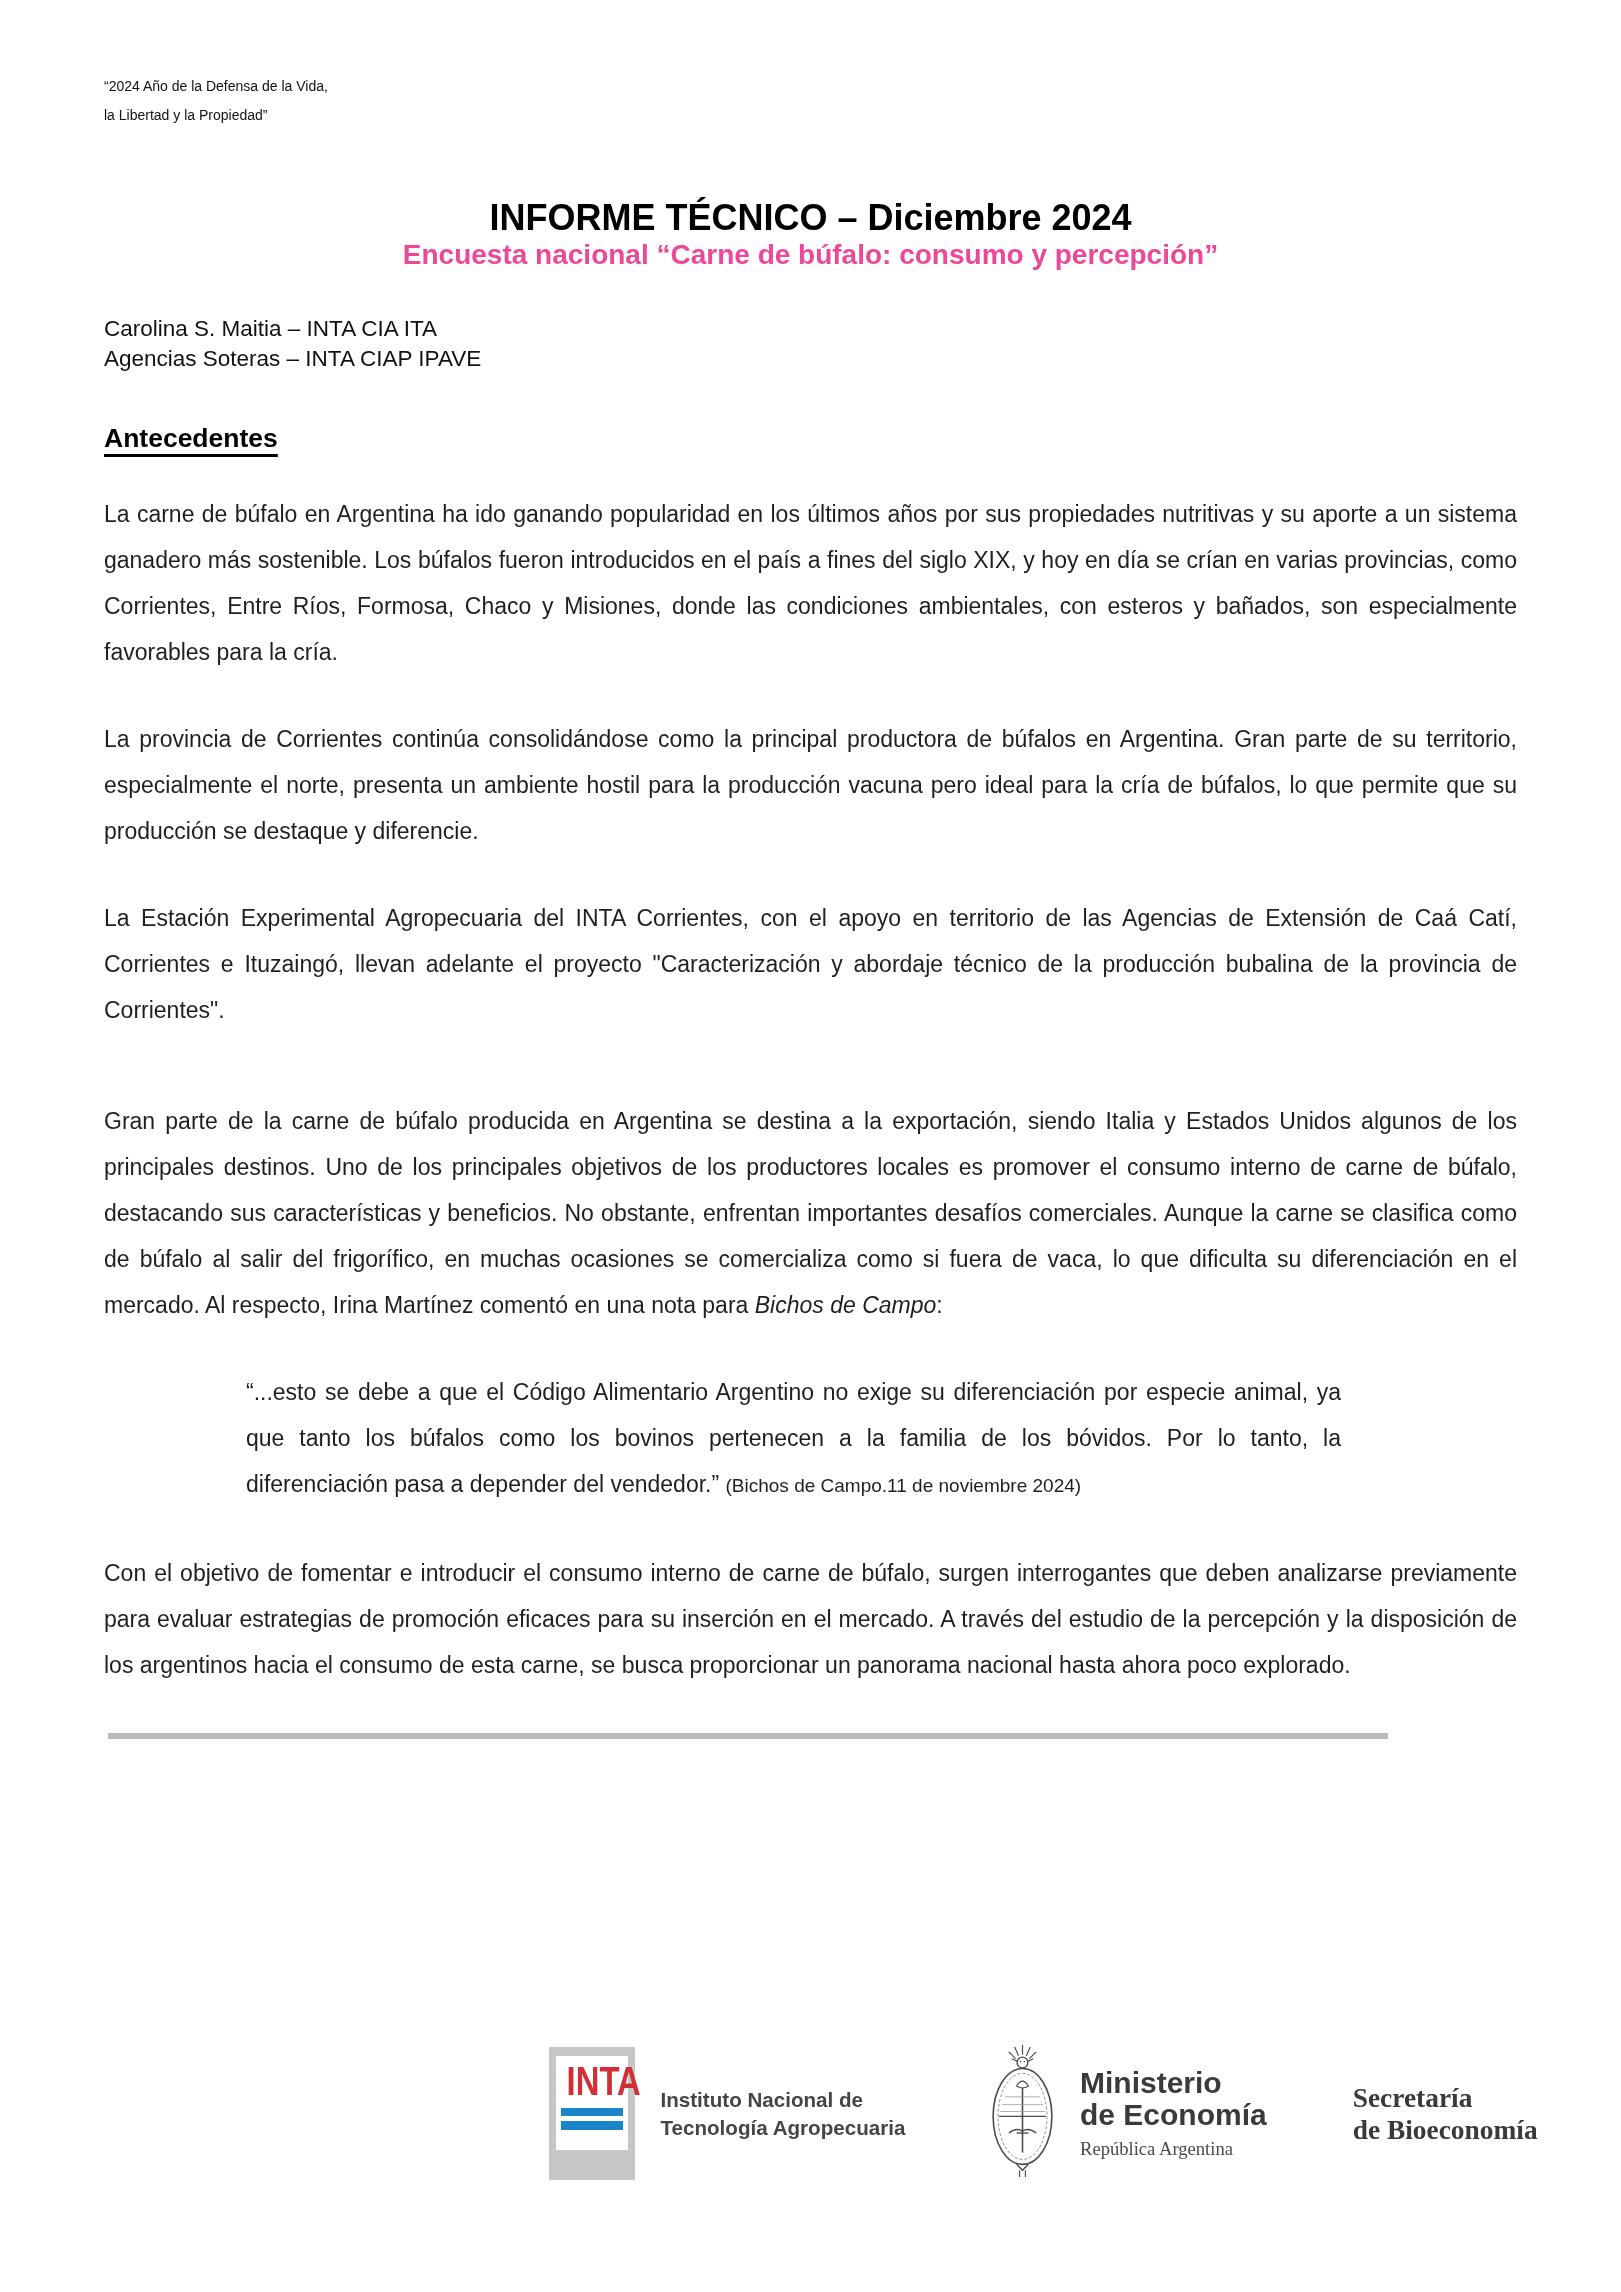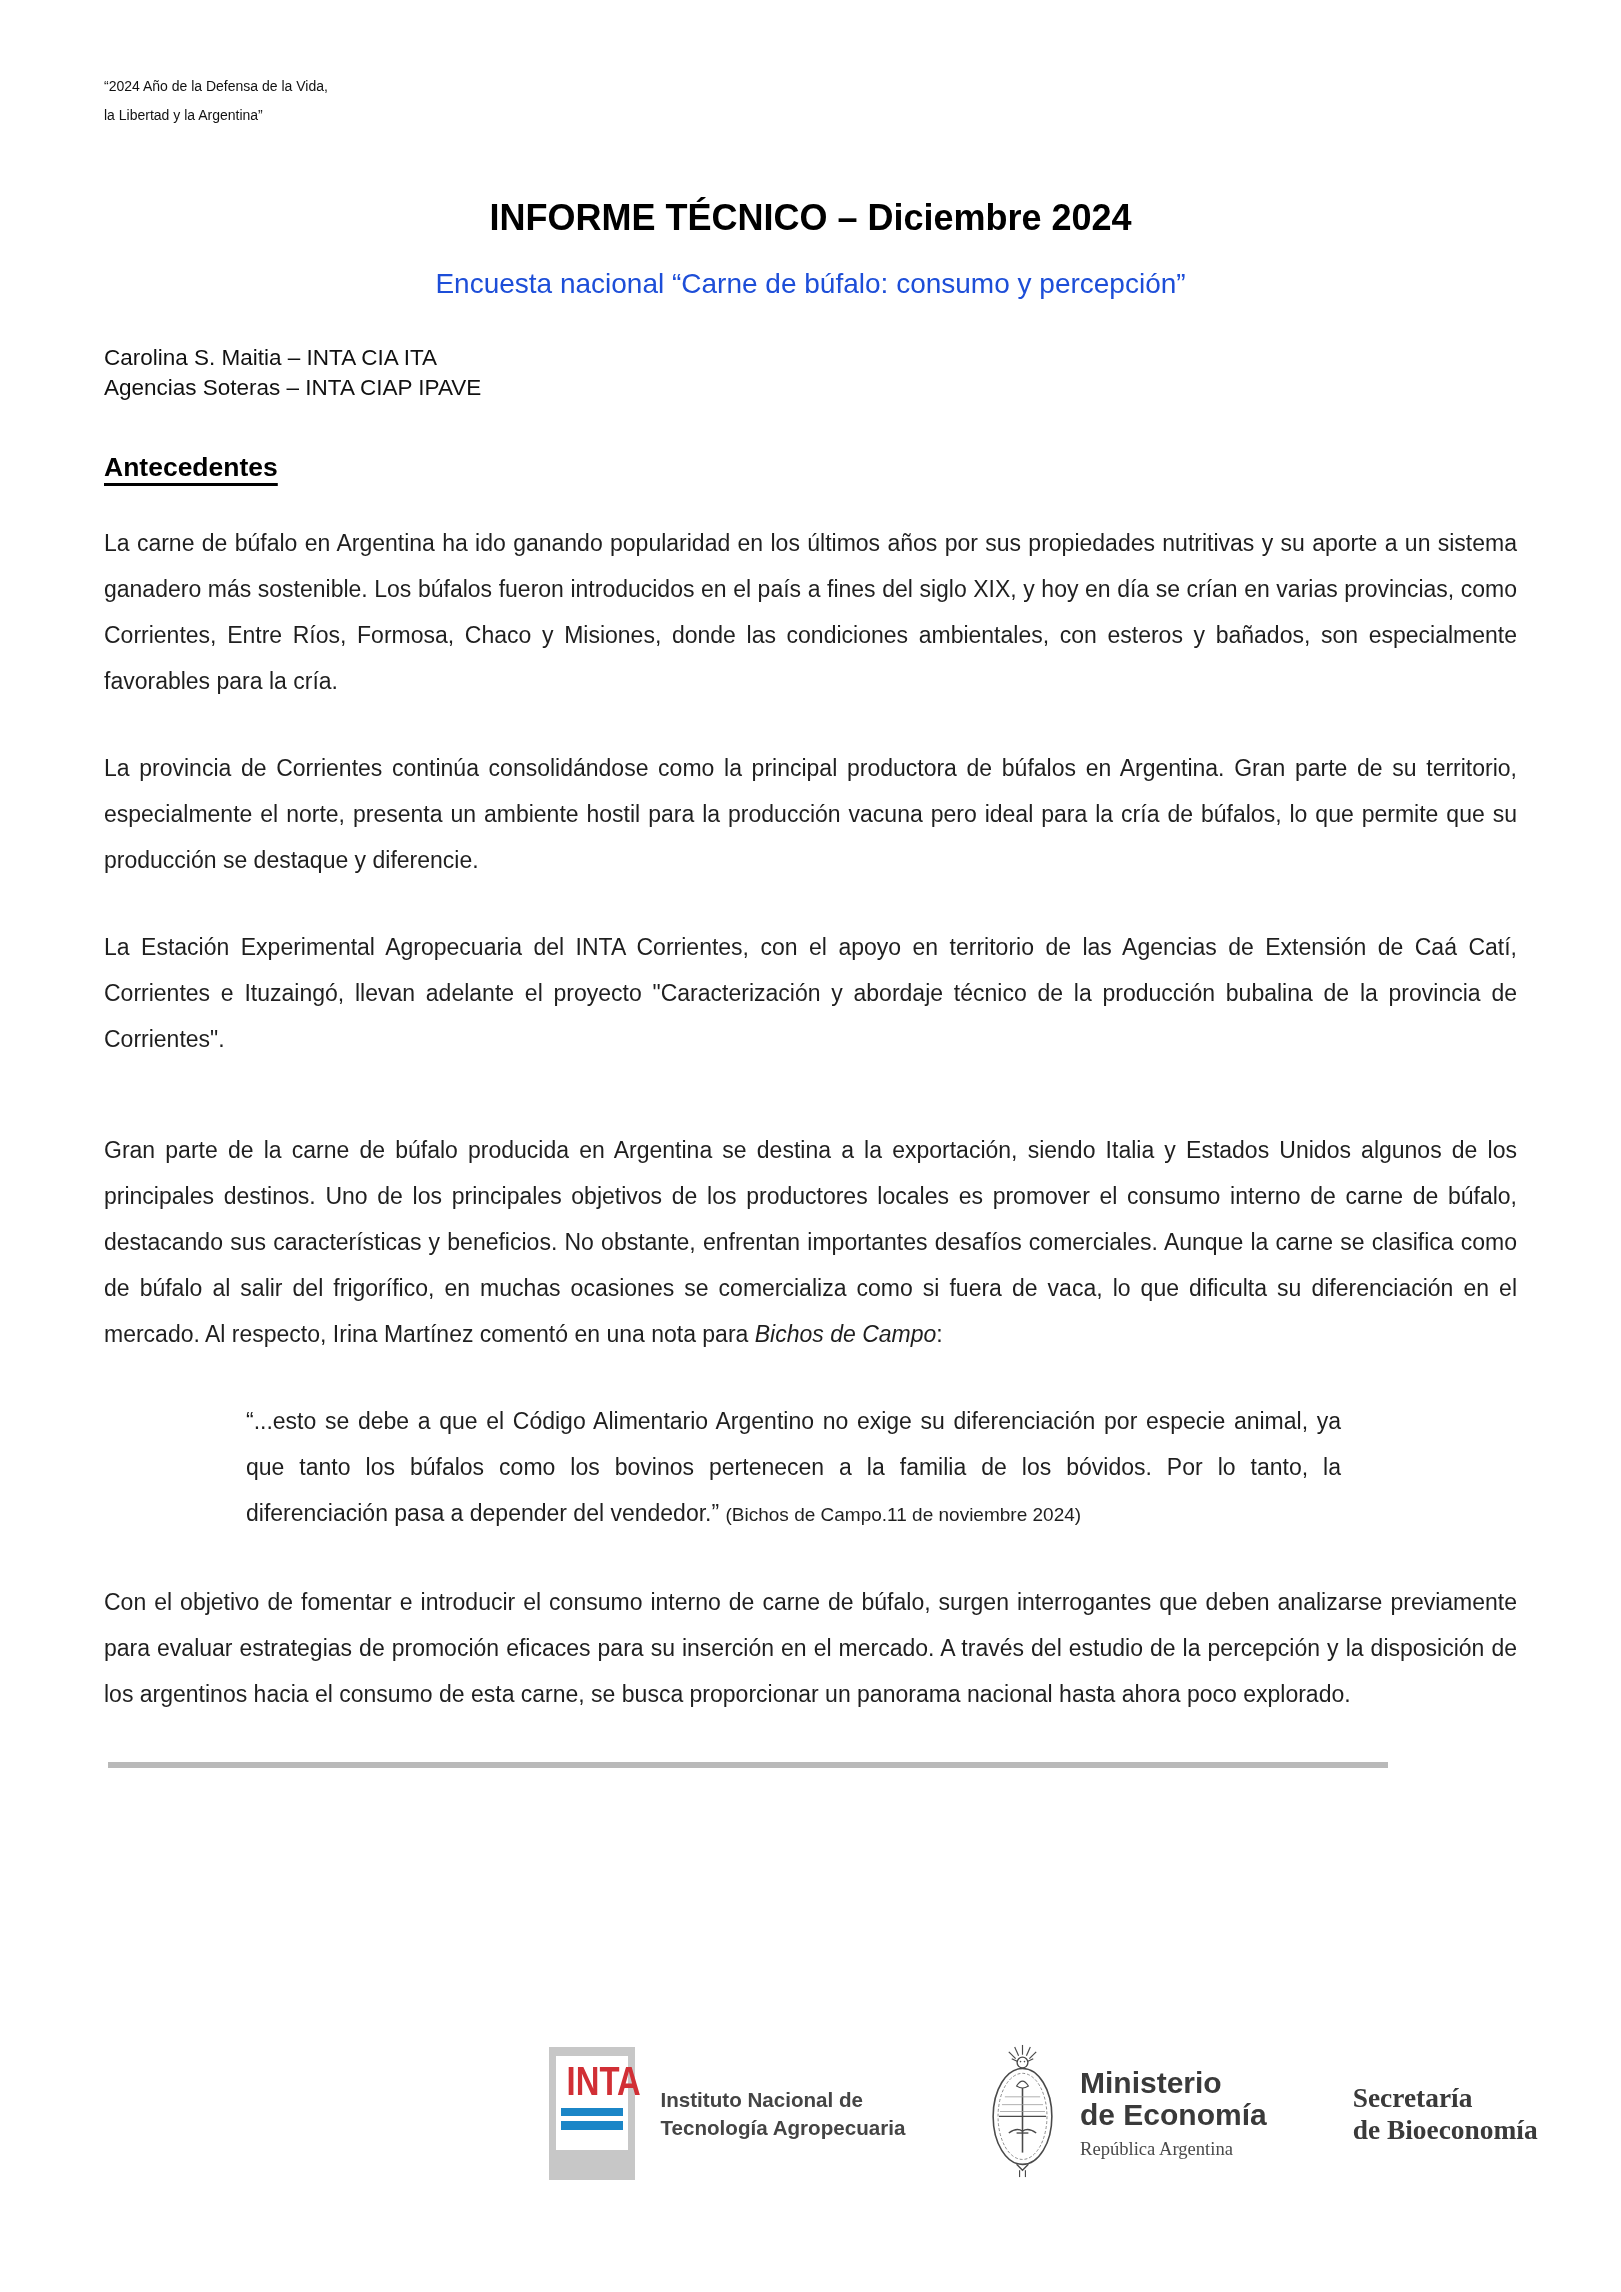--- a/index.html
+++ b/index.html
@@ -28,21 +28,21 @@
   .hdr a, .lnk {
     color: #0000cc;
     text-decoration: underline;
     display: block;
     cursor: pointer;
   }
 
   
   .title-block { text-align: center; margin-top: 67px; }
   .doc-title  { font-size: 36px; font-weight: bold; color: #000; }
-  .doc-subtitle { font-size: 28px; font-weight: normal; color: #1d4ed8; margin-top: 29px; }
+  .doc-subtitle { font-size: 28px; font-weight: bold; color: #ec4899; }
 
   
   .authors { margin-top: 43px; font-size: 22.5px; line-height: 30px; color: #111; }
 
   
   .section-heading {
     margin-top: 49px;
     font-size: 26.5px;
     font-weight: bold;
     color: #000;
@@ -146,21 +146,21 @@
 </style>
 </head>
 <body>
 
 <div class="page">
   <div class="content">
 
     <div class="hdr">
       <div class="hdr-left">
         <div>“2024 Año de la Defensa de la Vida,</div>
-        <div>la Libertad y la Argentina”</div>
+        <div>la Libertad y la Propiedad”</div>
       </div>
     </div>
 
     <div class="title-block">
       <div class="doc-title">INFORME TÉCNICO – Diciembre 2024</div>
       <div class="doc-subtitle">Encuesta nacional “Carne de búfalo: consumo y percepción”</div>
     </div>
 
     <div class="authors">
       <div>Carolina S. Maitia – INTA CIA ITA</div>

